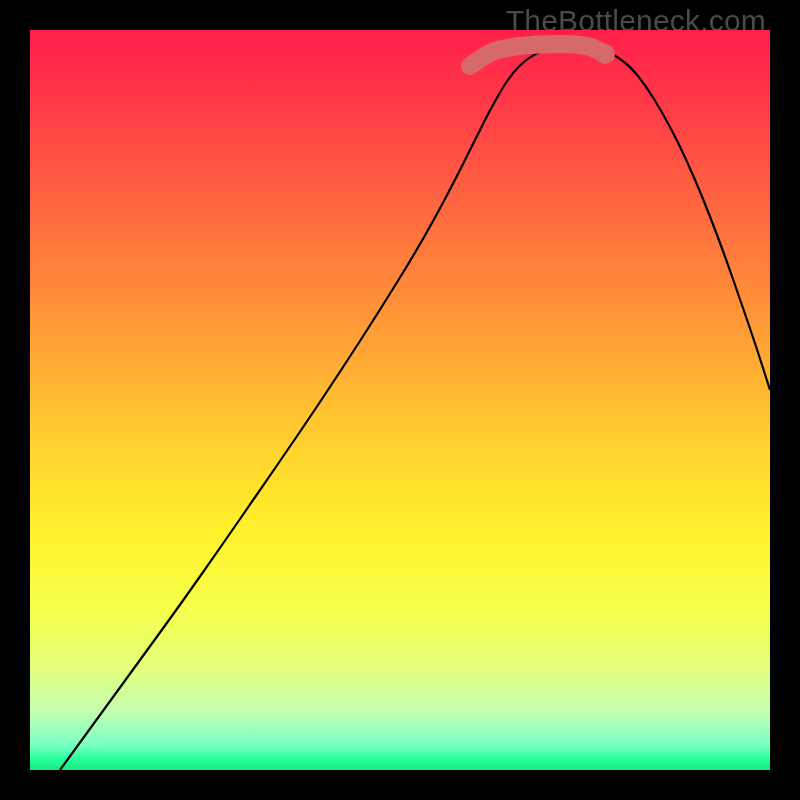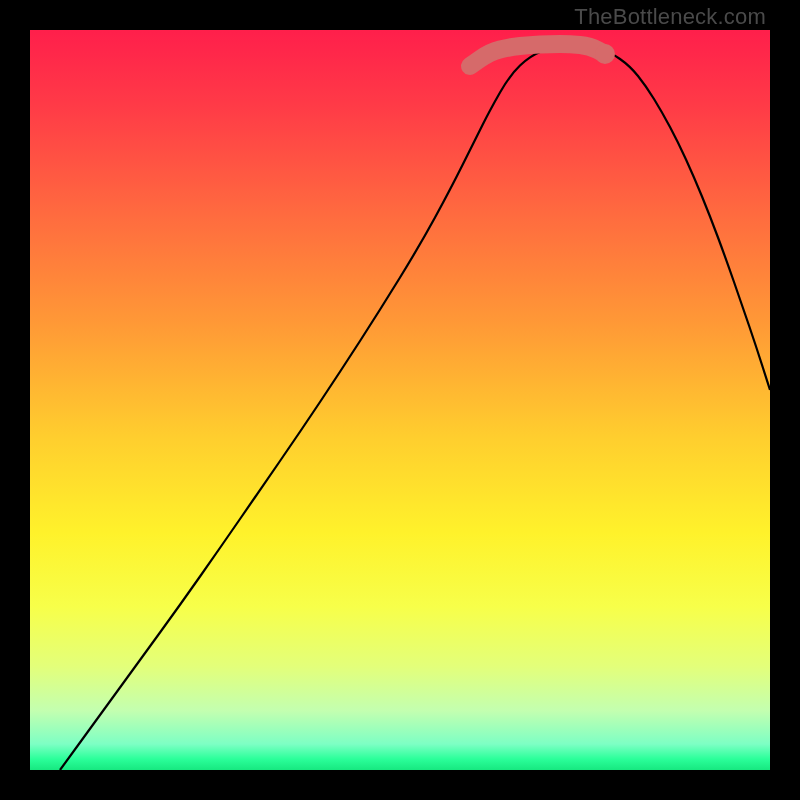--- a/index.html
+++ b/index.html
@@ -24,21 +24,21 @@
     left: 0;
     top: 0;
     width: 740px;
     height: 740px;
   }
   .watermark {
     position: absolute;
     top: 4px;
     right: 34px;
     color: #4a4a4a;
-    font-size: 22px;
+    font-size: 30px;
     font-weight: 500;
     letter-spacing: 0.2px;
   }
   svg.curves {
     position: absolute;
     left: 0;
     top: 0;
   }
 </style>
 </head>

